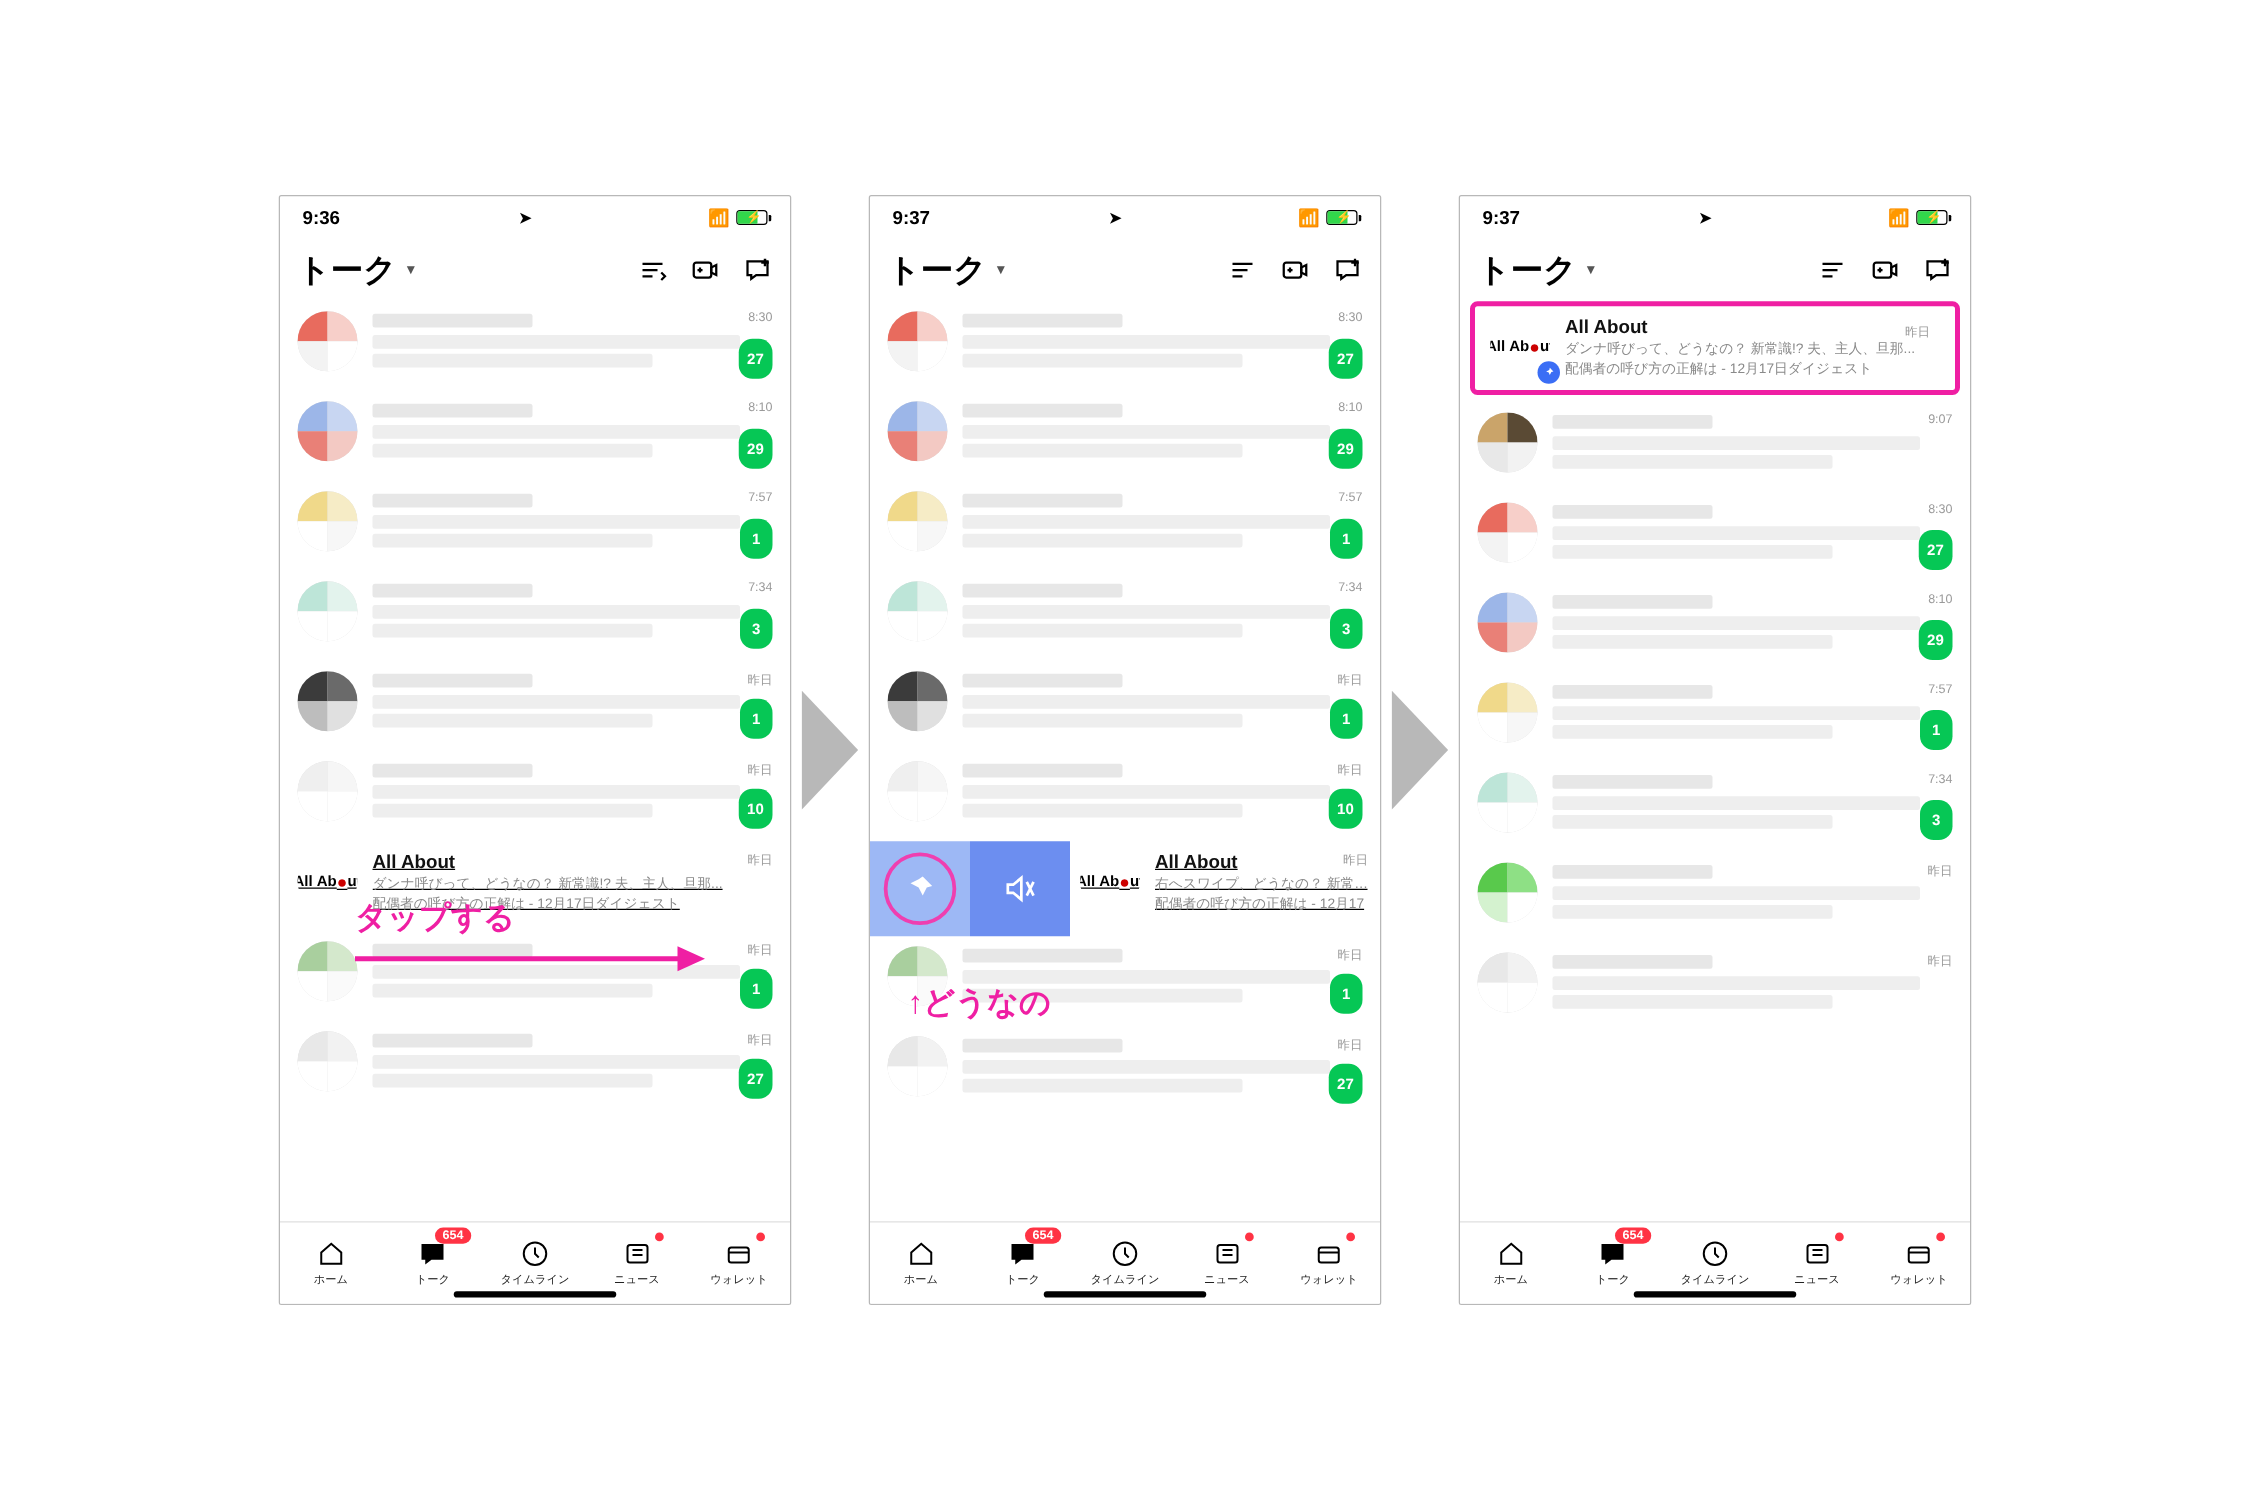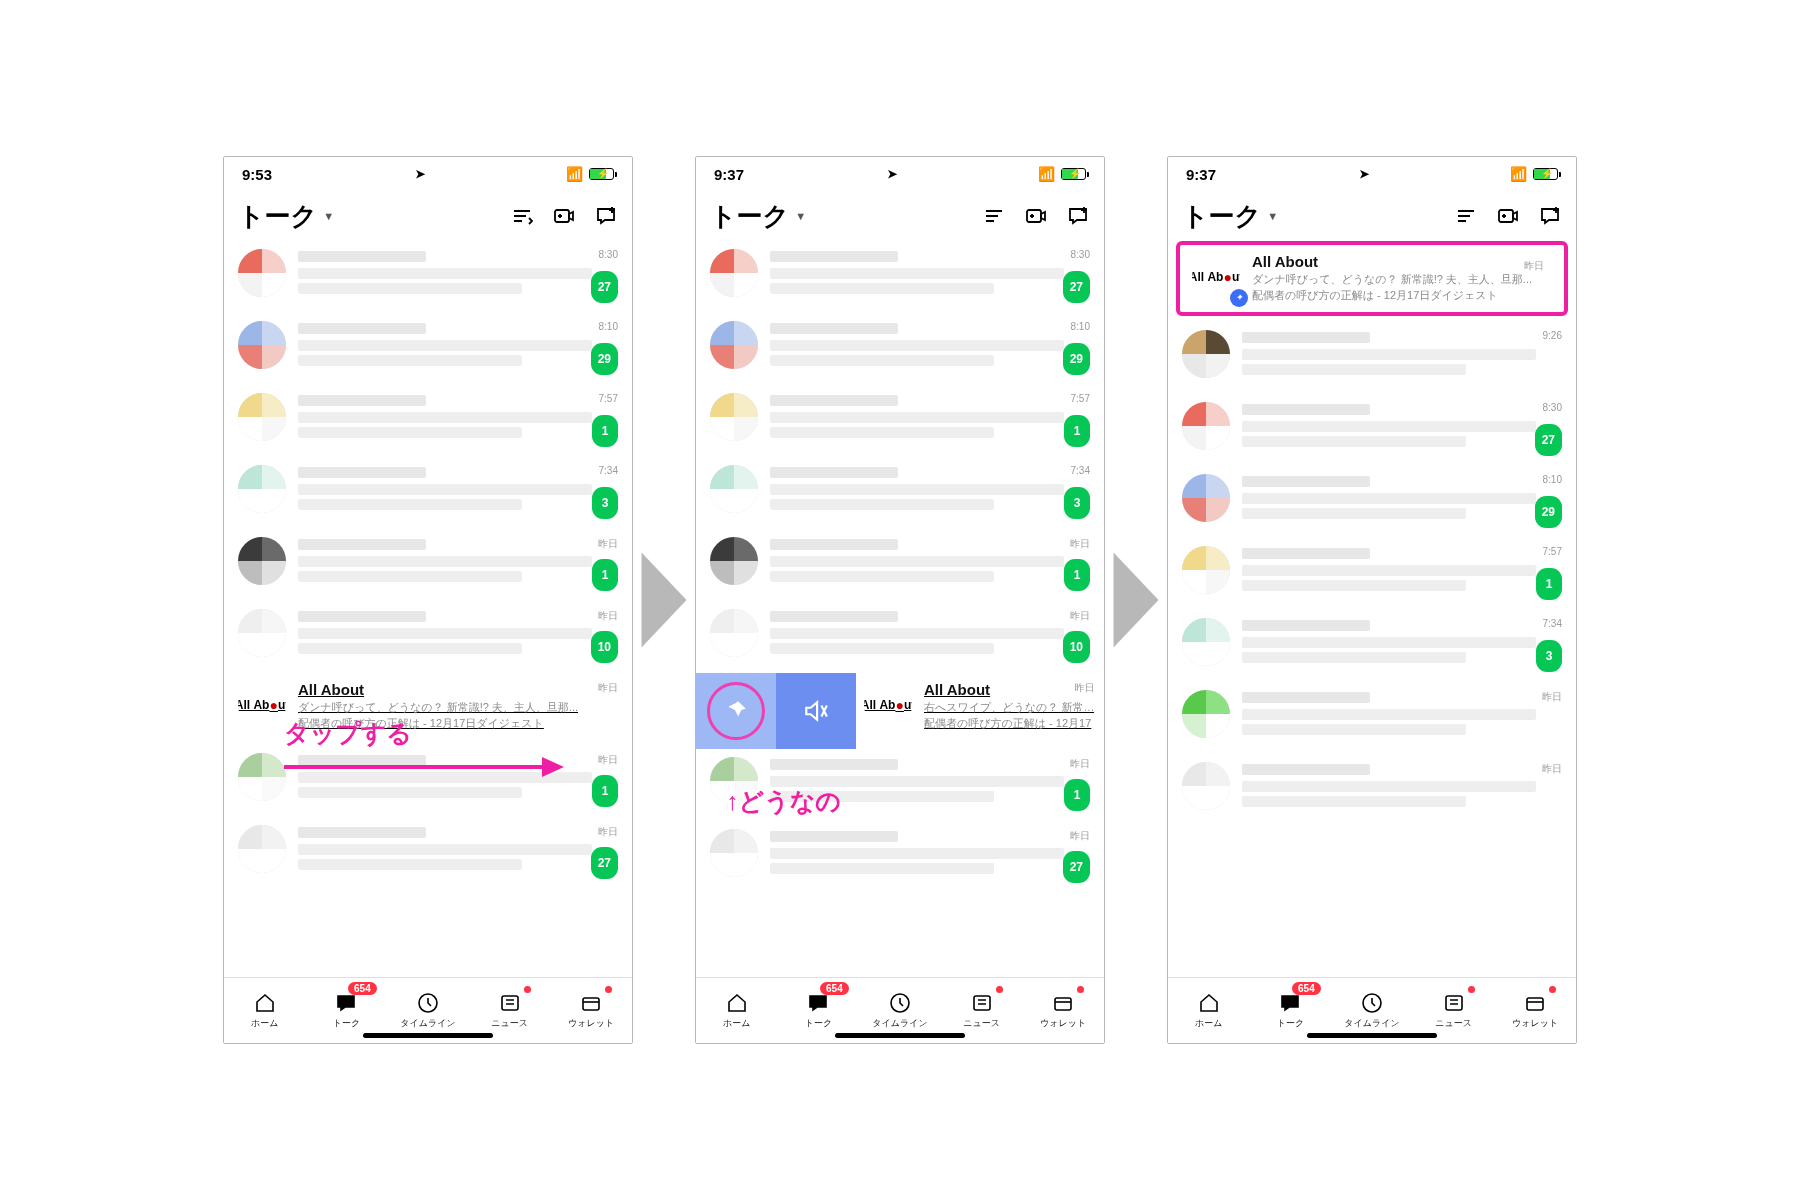--- a/index.html
+++ b/index.html
@@ -74,21 +74,21 @@
   .chev{width:62px;display:flex;align-items:center;justify-content:center;}
   .chev svg{width:52px;height:100px;fill:#b8b8b8;}
 </style>
 </head>
 <body>
 
 <div class="stage">
 
 <div class="phone">
   <div class="status">
-    <span>9:53</span>
+    <span>9:36</span>
     <span style="font-size:12px;margin-left:2px">➤</span>
     <div class="right">
       <span class="sig">📶</span>
       <span class="wifi">
         <svg viewBox="0 0 24 24">
               <path d="M3 9c5-5 13-5 18 0M6 12c3.3-3.3 8.7-3.3 12 0M9 15c1.7-1.7 4.3-1.7 6 0M12 18h0" stroke="#000" stroke-width="2" fill="none" stroke-linecap="round"></path>
             </svg>
       </span>
       <span class="batt">
             <i></i>
@@ -653,21 +653,21 @@
               <span style="background:#5a4a34"></span>
               <span style="background:#e8e8e8"></span>
               <span style="background:#f2f2f2"></span>
             </div>
           </div>
           <div class="body">
             <div class="l1 blurT"></div>
             <div class="l2 blurS"></div>
             <div class="l2 blurS" style="width:70%"></div>
           </div>
-          <div class="meta">9:26</div>
+          <div class="meta">9:07</div>
         </div>
         <div class="row">
           <div class="av">
             <div class="mos">
               <span style="background:#e86b5e"></span>
               <span style="background:#f7cfc9"></span>
               <span style="background:#f3f3f3"></span>
               <span style="background:#fff"></span>
             </div>
           </div>

